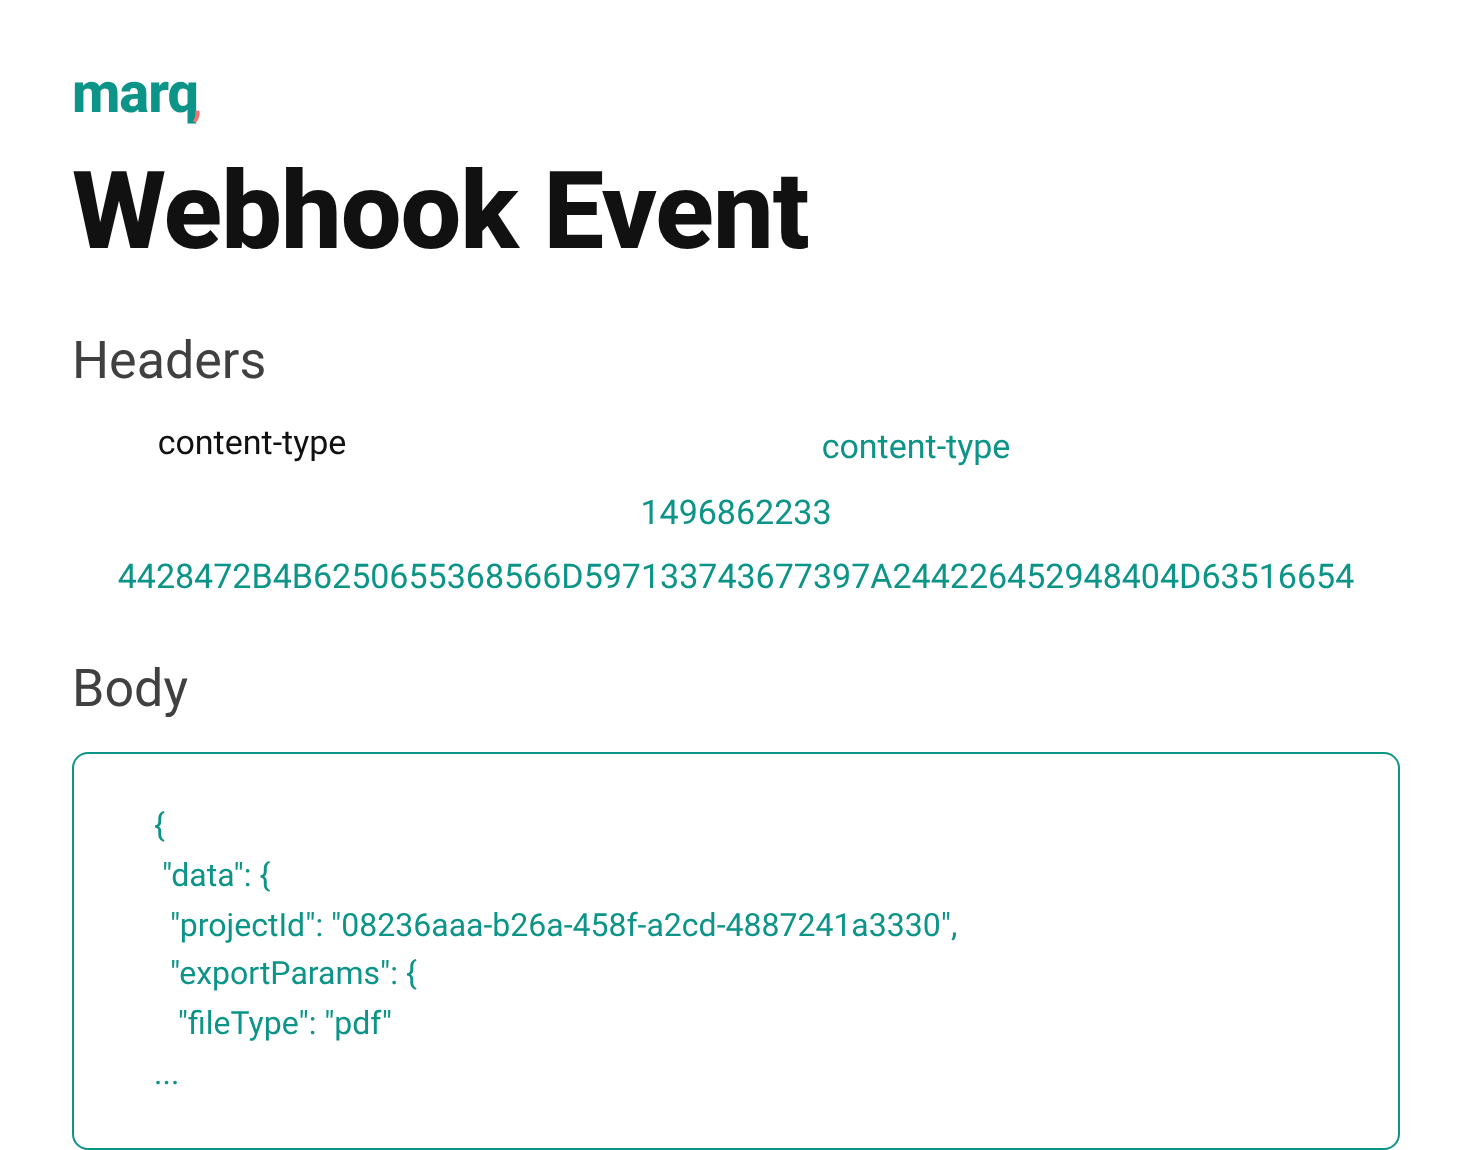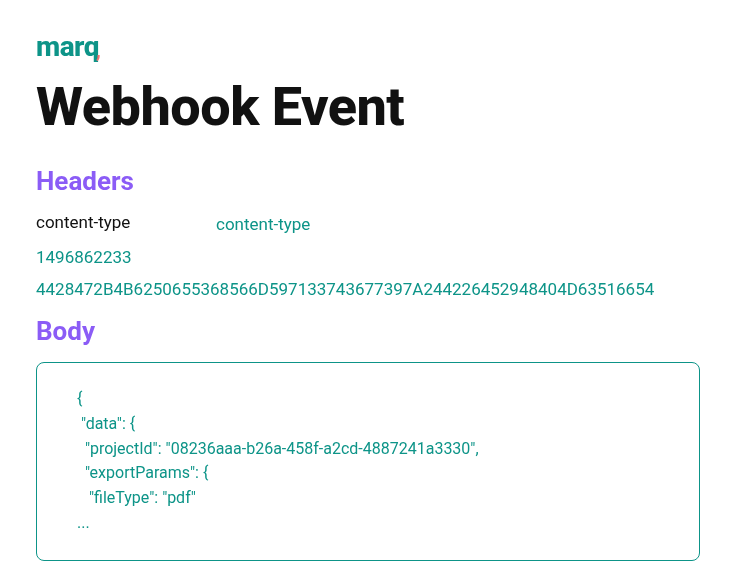--- a/index.html
+++ b/index.html
@@ -39,27 +39,28 @@
     .page-title {
       font-size: 54px;
       font-weight: 800;
       color: #111111;
       letter-spacing: -0.5px;
       margin-bottom: 28px;
     }
     
     .section-title {
       font-size: 26px;
-      font-weight: 700;
-      color: #8b5cf6;
+      font-weight: 400;
+      color: #404040;
       margin-bottom: 16px;
     }
     
     .headers-table {
-      margin-bottom: 14px;
+      margin-bottom: 28px;
+      text-align: center;
     }
     
     .header-row {
       display: flex;
       align-items: flex-start;
       margin-bottom: 8px;
     }
     
     .header-key {
       width: 180px;

